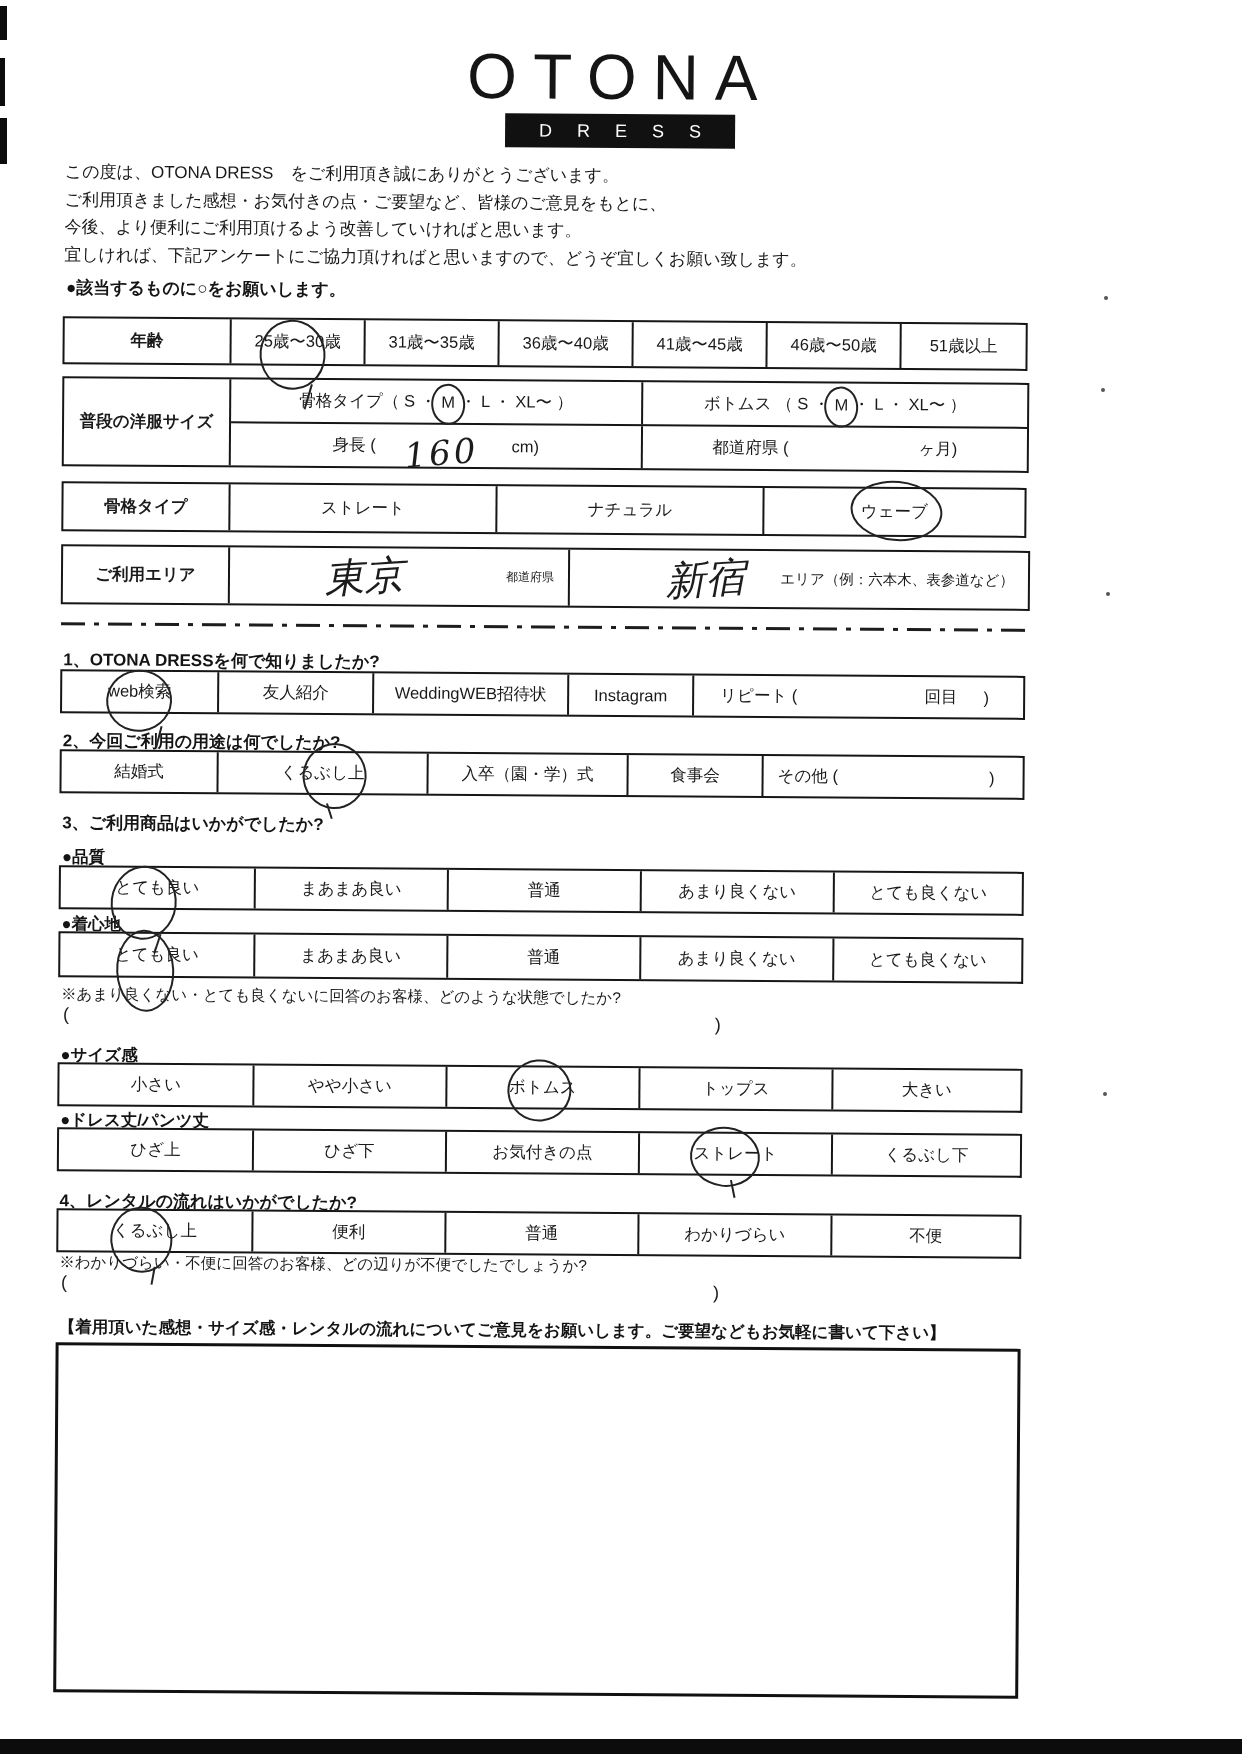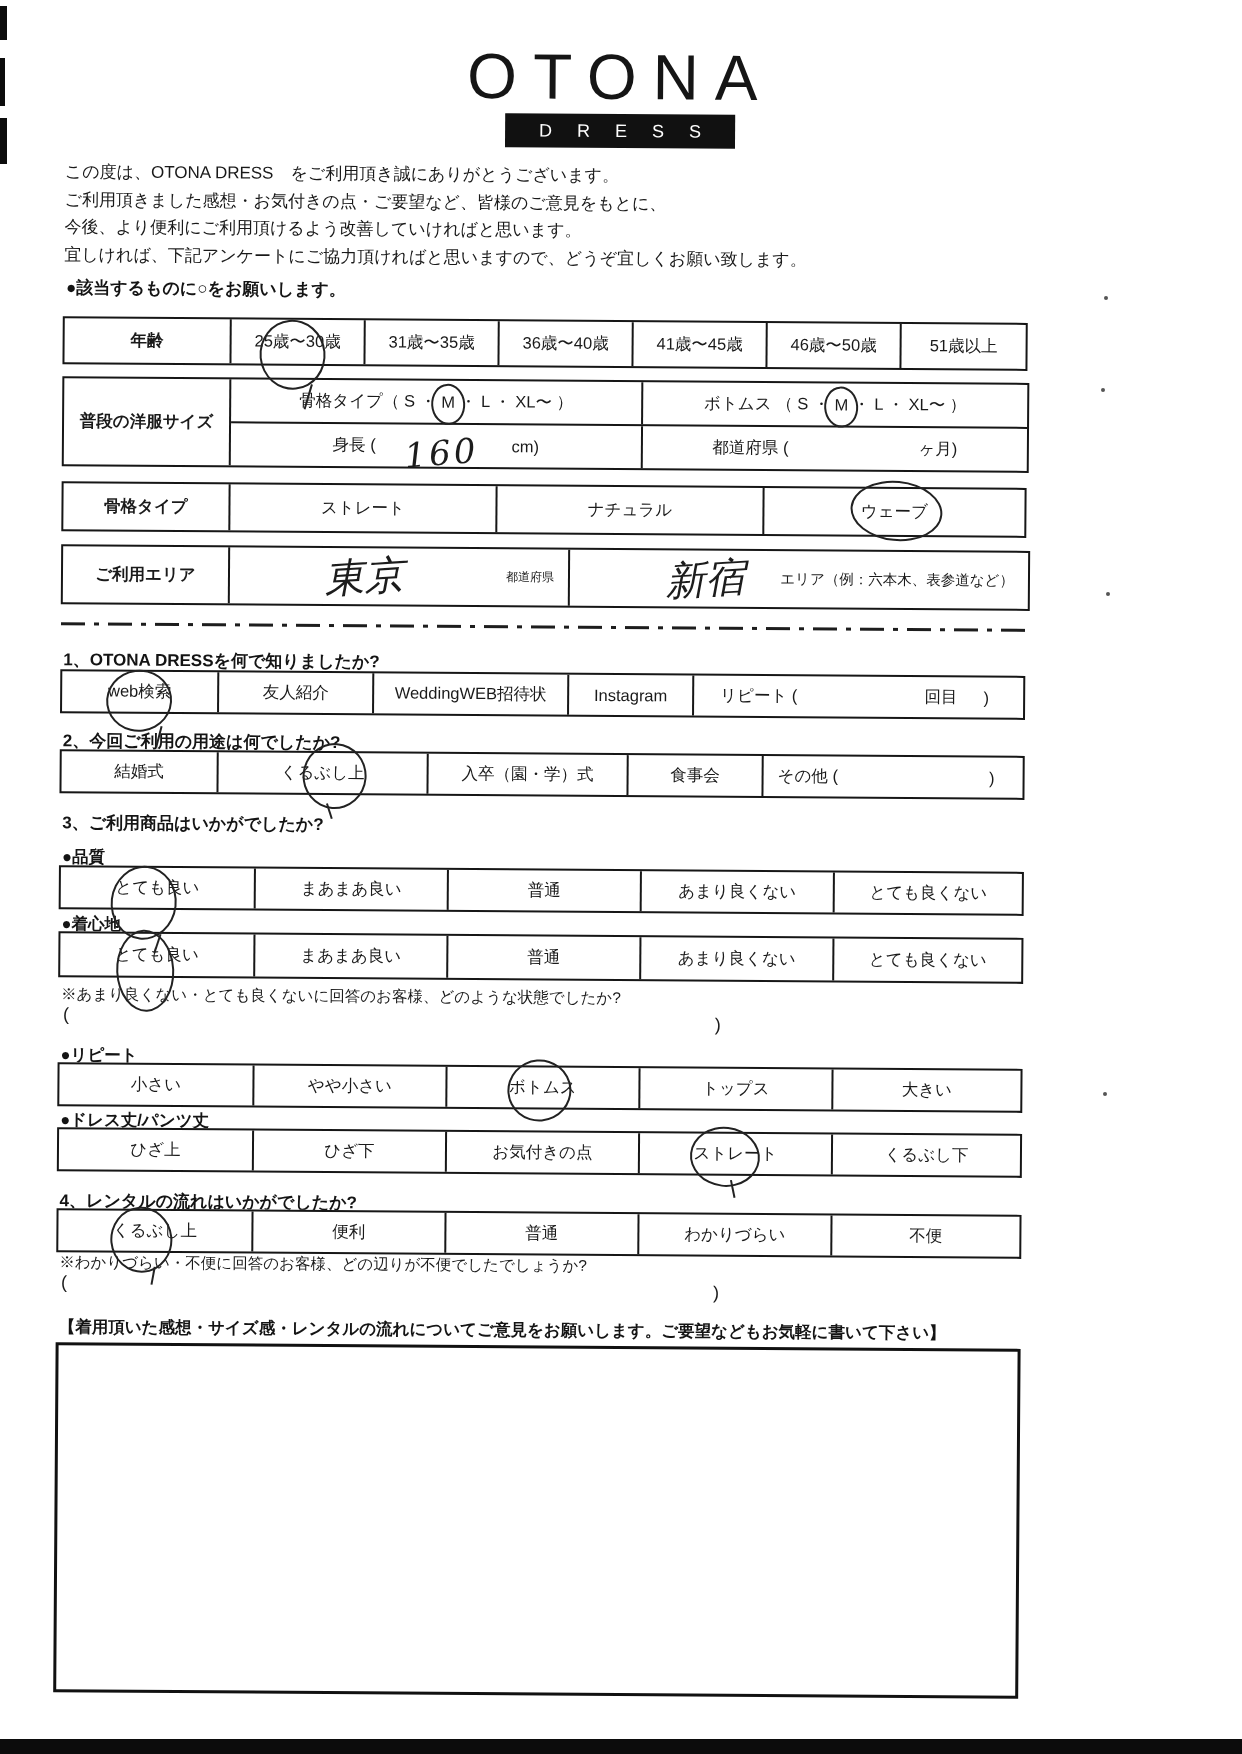--- a/index.html
+++ b/index.html
@@ -246,21 +246,21 @@
         </div>
       <div class="cell" style="flex:0 0 189px">
           <span>とても良くない</span>
         </div>
     </div>
 
     <div class="note" style="top:984px">※あまり良くない・とても良くないに回答のお客様、どのような状態でしたか?</div>
     <span class="paren" style="left:70px;top:1004px">(</span>
     <span class="paren" style="left:722px;top:1010px">)</span>
 
-    <div class="h-bold" style="top:1044px;font-size:16.5px">●リピート</div>
+    <div class="h-bold" style="top:1044px;font-size:16.5px">●サイズ感</div>
     <div class="tbl" style="top:1062px;height:40px">
       <div class="cell" style="flex:0 0 193px">
           <span>小さい</span>
         </div>
       <div class="cell" style="flex:0 0 193px">
           <span>やや小さい</span>
         </div>
       <div class="cell" style="flex:0 0 193px">
         <span>ボトムス</span>
         <i class="pen" style="left:60px;top:-8px;width:60px;height:58px;transform:rotate(-5deg)"></i>

